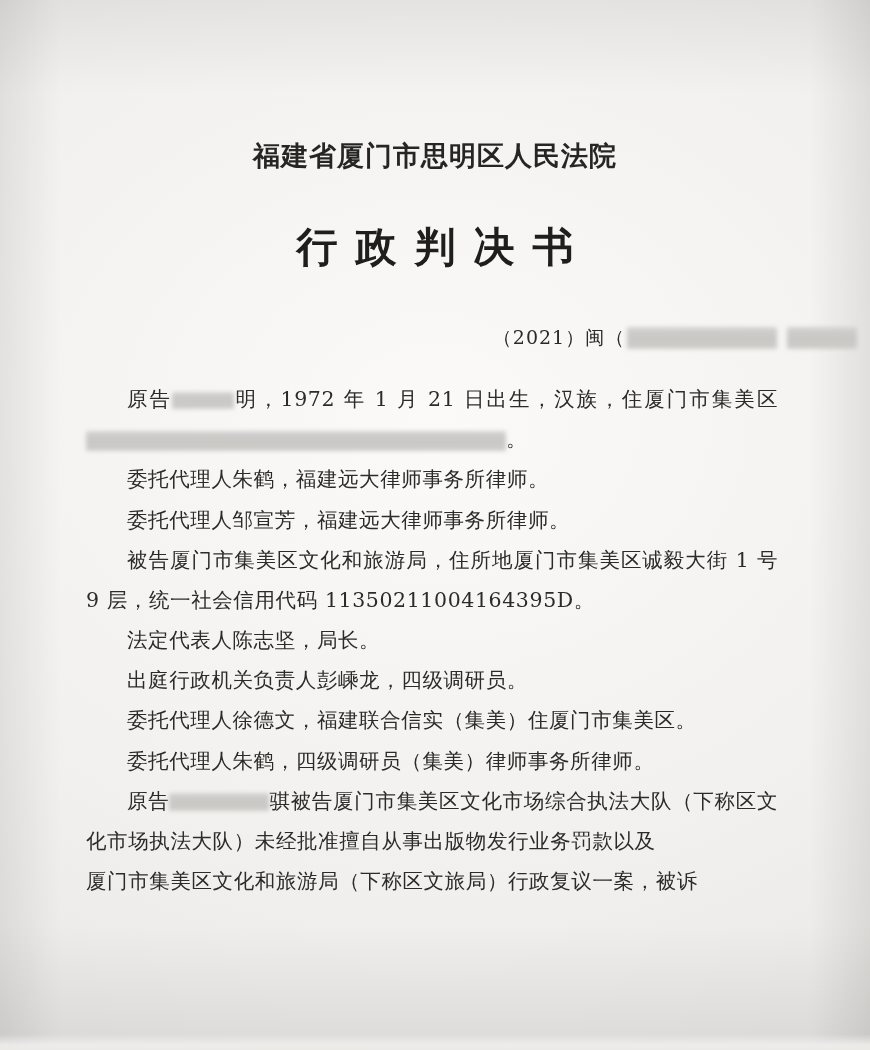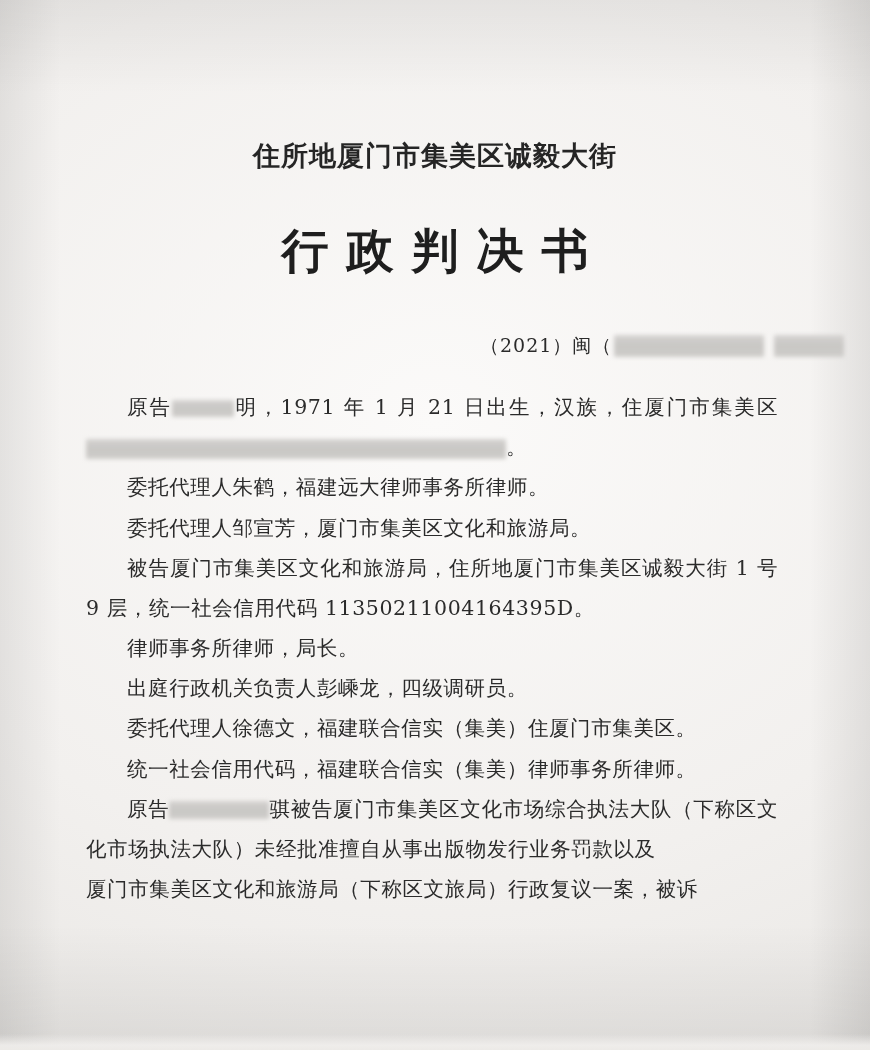--- a/index.html
+++ b/index.html
@@ -47,36 +47,37 @@
   .court-name {
     text-align: center;
     font-size: 27px;
     font-weight: bold;
     letter-spacing: 1px;
     margin-top: 138px;
     color: #1d1d1d;
   }
   .doc-title {
     text-align: center;
-    font-size: 47px;
+    font-size: 41px;
     font-weight: bold;
     letter-spacing: 18px;
     text-indent: 18px;
     margin-top: 46px;
     color: #161616;
   }
   .case-no {
     margin-top: 50px;
     padding-left: 480px;
     font-size: 19px;
     letter-spacing: 1px;
     display: flex;
     align-items: center;
     gap: 2px;
     white-space: nowrap;
+    justify-content: center;
   }
   .redact {
     display: inline-block;
     background: linear-gradient(180deg, #dcdad8 0%, #cfcdca 50%, #d6d4d1 100%);
     border-radius: 1px;
     filter: blur(2.2px);
     vertical-align: middle;
   }
   .body {
     margin-top: 28px;
@@ -107,37 +108,37 @@
     background: linear-gradient(180deg, rgba(242,240,238,0) 0%, rgba(242,240,238,0.85) 70%, rgba(236,234,231,1) 100%);
     pointer-events: none;
   }
 </style>
 </head>
 <body>
 
 <div class="page">
   <div class="doc">
 
-    <div class="court-name">住所地厦门市集美区诚毅大街</div>
+    <div class="court-name">福建省厦门市思明区人民法院</div>
 
     <div class="doc-title">行政判决书</div>
 
     <div class="case-no">
       <span>（2021）闽（</span>
       <span class="redact" style="width:150px;height:22px;"></span>
       <span class="redact" style="width:70px;height:22px;margin-left:8px;"></span>
     </div>
 
     <div class="body">
-        <p><span>原告</span><span class="redact inline-redact-sm"></span><span>明，1971 年 1 月 21 日出生，汉族，住厦门市集美区</span><span class="redact inline-redact-xl"></span><span>。</span></p>
+        <p><span>原告</span><span class="redact inline-redact-sm"></span><span>明，1972 年 1 月 21 日出生，汉族，住厦门市集美区</span><span class="redact inline-redact-xl"></span><span>。</span></p>
         <p><span>委托代理人朱鹤，福建远大律师事务所律师。</span></p>
-        <p><span>委托代理人邹宣芳，厦门市集美区文化和旅游局。</span></p>
+        <p><span>委托代理人邹宣芳，福建远大律师事务所律师。</span></p>
         <p><span>被告厦门市集美区文化和旅游局，住所地厦门市集美区诚毅大街 1 号 9 层，统一社会信用代码 11350211004164395D。</span></p>
-        <p><span>律师事务所律师，局长。</span></p>
+        <p><span>法定代表人陈志坚，局长。</span></p>
         <p><span>出庭行政机关负责人彭嵊龙，四级调研员。</span></p>
         <p><span>委托代理人徐德文，福建联合信实（集美）住厦门市集美区。</span></p>
-        <p><span>统一社会信用代码，福建联合信实（集美）律师事务所律师。</span></p>
+        <p><span>委托代理人朱鹤，四级调研员（集美）律师事务所律师。</span></p>
         <p><span>原告</span><span class="redact inline-redact-md"></span><span>骐被告厦门市集美区文化市场综合执法大队（下称区文化市场执法大队）未经批准擅自从事出版物发行业务罚款以及</span></p>
         <p class="noindent"><span>厦门市集美区文化和旅游局（下称区文旅局）行政复议一案，被诉</span></p>
       </div>
   </div>
   <div class="cut-bottom"></div>
 </div>
 
 </body></html>

